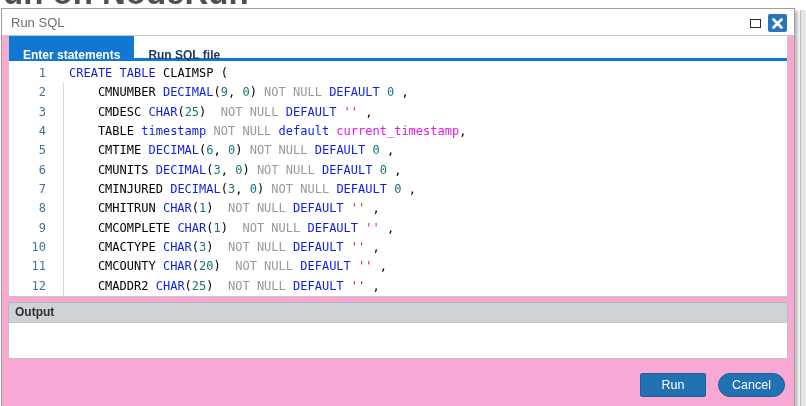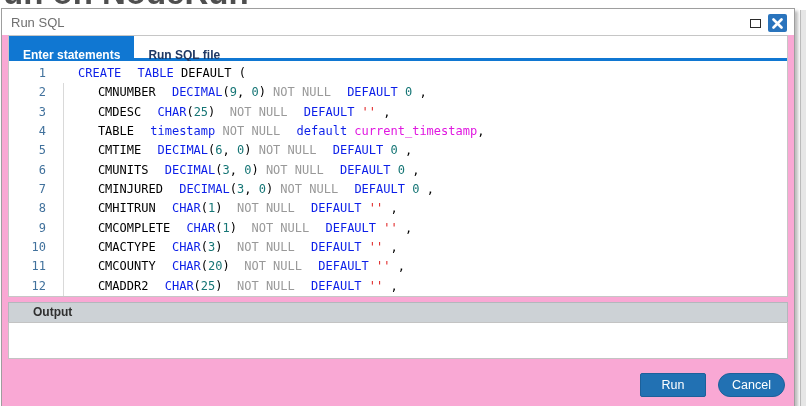--- a/index.html
+++ b/index.html
@@ -37,31 +37,31 @@
   .tab-underline { height:3px; background:#1077d2; }
 
   
   .editor { position:relative; height:235px; background:#fff; overflow:hidden;
             font-family:"DejaVu Sans Mono", monospace; font-size:12px; cursor:text; }
   .gutter { position:absolute; left:0; top:3px; width:37px; text-align:right; color:#41719c; }
   .gutter .line-num { line-height:19.33px; }
   .indent-guide { position:absolute; left:54px; top:22px; height:213px; border-left:1px solid #d9d9d9; }
   .code-lines { position:absolute; left:60px; top:3px; }
   .code-line { line-height:19.33px; white-space:pre; color:#000; }
-  .tok-k { color:#0c1fe8;margin-left:9px; }
+  .tok-k { color:#0c1fe8; }
   .tok-t { color:#000000; }
   .tok-g { color:#999999;margin-top:44px; }
   .tok-n { color:#157575; }
   .tok-s { color:#e02020; }
   .tok-m { color:#e018e0; }
 
   
   .output-header { position:absolute; left:6px; right:6px; top:293px; height:21px;
                    background:#cdd2d6; border:1px solid #b3b8bc;
-                   font-size:12px; font-weight:bold; color:#2f2f2f; line-height:19px; padding-left:24px; }
+                   font-size:12px; font-weight:bold; color:#2f2f2f; line-height:19px; padding-left:6px; }
   .output-content { position:absolute; left:6px; right:6px; top:313px; height:37px;
                     background:#fff; border:1px solid #c3c3c3; font-size:12px; padding:2px 6px; }
 
   
   .footer { position:absolute; left:0; right:0; top:364px; height:24px; }
   .dlg-btn { position:absolute; top:0; height:24px; background:#2271b3; color:#fff;
              font-family:"Liberation Sans", sans-serif; font-size:12.5px;
              border:1px solid #1d609a; border-radius:2px; cursor:pointer; }
   .dlg-btn[data-name="run-button"]    { right:88px; width:66px;margin-left:48px; }
   .dlg-btn[data-name="cancel-button"] { right:9px;  width:67px;border-radius:12px; }
@@ -107,21 +107,21 @@
           <div class="line-num" data-name="line-number">6</div>
           <div class="line-num" data-name="line-number">7</div>
           <div class="line-num" data-name="line-number">8</div>
           <div class="line-num" data-name="line-number">9</div>
           <div class="line-num" data-name="line-number">10</div>
           <div class="line-num" data-name="line-number">11</div>
           <div class="line-num" data-name="line-number">12</div>
         </div>
       <div class="indent-guide" data-name="indent-guide-line"></div>
       <div class="code-lines" data-name="code-lines">
-          <div class="code-line" data-name="code-line"><span class="tok-k">CREATE</span><span class="tok-t"> </span><span class="tok-k">TABLE</span><span class="tok-t"> DEFAULT (</span></div>
+          <div class="code-line" data-name="code-line"><span class="tok-k">CREATE</span><span class="tok-t"> </span><span class="tok-k">TABLE</span><span class="tok-t"> CLAIMSP (</span></div>
           <div class="code-line" data-name="code-line"><span class="tok-t">    CMNUMBER </span><span class="tok-k">DECIMAL</span><span class="tok-t">(</span><span class="tok-n">9</span><span class="tok-t">, </span><span class="tok-n">0</span><span class="tok-t">) </span><span class="tok-g">NOT NULL</span><span class="tok-t"> </span><span class="tok-k">DEFAULT</span><span class="tok-t"> </span><span class="tok-n">0</span><span class="tok-t"> ,</span></div>
           <div class="code-line" data-name="code-line"><span class="tok-t">    CMDESC </span><span class="tok-k">CHAR</span><span class="tok-t">(</span><span class="tok-n">25</span><span class="tok-t">)  </span><span class="tok-g">NOT NULL</span><span class="tok-t"> </span><span class="tok-k">DEFAULT</span><span class="tok-t"> </span><span class="tok-s">''</span><span class="tok-t"> ,</span></div>
           <div class="code-line" data-name="code-line"><span class="tok-t">    TABLE </span><span class="tok-k">timestamp</span><span class="tok-t"> </span><span class="tok-g">NOT NULL</span><span class="tok-t"> </span><span class="tok-k">default</span><span class="tok-t"> </span><span class="tok-m">current_timestamp</span><span class="tok-t">,</span></div>
           <div class="code-line" data-name="code-line"><span class="tok-t">    CMTIME </span><span class="tok-k">DECIMAL</span><span class="tok-t">(</span><span class="tok-n">6</span><span class="tok-t">, </span><span class="tok-n">0</span><span class="tok-t">) </span><span class="tok-g">NOT NULL</span><span class="tok-t"> </span><span class="tok-k">DEFAULT</span><span class="tok-t"> </span><span class="tok-n">0</span><span class="tok-t"> ,</span></div>
           <div class="code-line" data-name="code-line"><span class="tok-t">    CMUNITS </span><span class="tok-k">DECIMAL</span><span class="tok-t">(</span><span class="tok-n">3</span><span class="tok-t">, </span><span class="tok-n">0</span><span class="tok-t">) </span><span class="tok-g">NOT NULL</span><span class="tok-t"> </span><span class="tok-k">DEFAULT</span><span class="tok-t"> </span><span class="tok-n">0</span><span class="tok-t"> ,</span></div>
           <div class="code-line" data-name="code-line"><span class="tok-t">    CMINJURED </span><span class="tok-k">DECIMAL</span><span class="tok-t">(</span><span class="tok-n">3</span><span class="tok-t">, </span><span class="tok-n">0</span><span class="tok-t">) </span><span class="tok-g">NOT NULL</span><span class="tok-t"> </span><span class="tok-k">DEFAULT</span><span class="tok-t"> </span><span class="tok-n">0</span><span class="tok-t"> ,</span></div>
           <div class="code-line" data-name="code-line"><span class="tok-t">    CMHITRUN </span><span class="tok-k">CHAR</span><span class="tok-t">(</span><span class="tok-n">1</span><span class="tok-t">)  </span><span class="tok-g">NOT NULL</span><span class="tok-t"> </span><span class="tok-k">DEFAULT</span><span class="tok-t"> </span><span class="tok-s">''</span><span class="tok-t"> ,</span></div>
           <div class="code-line" data-name="code-line"><span class="tok-t">    CMCOMPLETE </span><span class="tok-k">CHAR</span><span class="tok-t">(</span><span class="tok-n">1</span><span class="tok-t">)  </span><span class="tok-g">NOT NULL</span><span class="tok-t"> </span><span class="tok-k">DEFAULT</span><span class="tok-t"> </span><span class="tok-s">''</span><span class="tok-t"> ,</span></div>
           <div class="code-line" data-name="code-line"><span class="tok-t">    CMACTYPE </span><span class="tok-k">CHAR</span><span class="tok-t">(</span><span class="tok-n">3</span><span class="tok-t">)  </span><span class="tok-g">NOT NULL</span><span class="tok-t"> </span><span class="tok-k">DEFAULT</span><span class="tok-t"> </span><span class="tok-s">''</span><span class="tok-t"> ,</span></div>
           <div class="code-line" data-name="code-line"><span class="tok-t">    CMCOUNTY </span><span class="tok-k">CHAR</span><span class="tok-t">(</span><span class="tok-n">20</span><span class="tok-t">)  </span><span class="tok-g">NOT NULL</span><span class="tok-t"> </span><span class="tok-k">DEFAULT</span><span class="tok-t"> </span><span class="tok-s">''</span><span class="tok-t"> ,</span></div>

